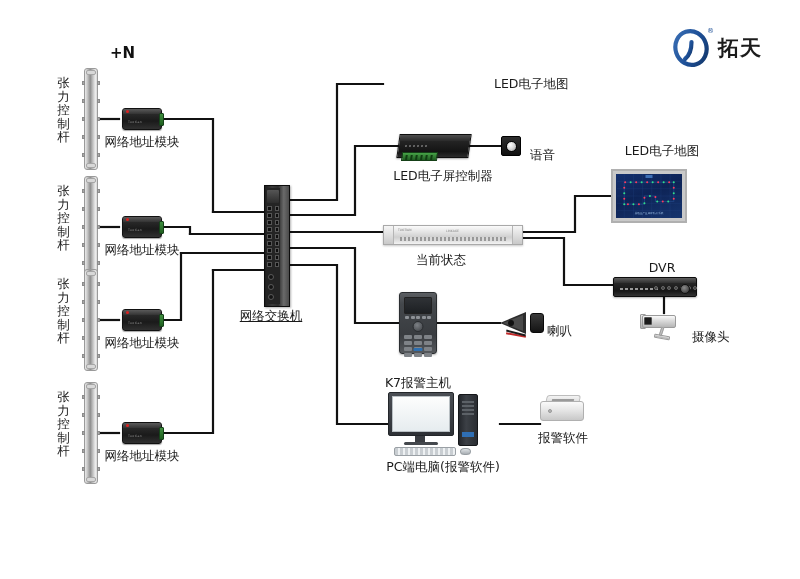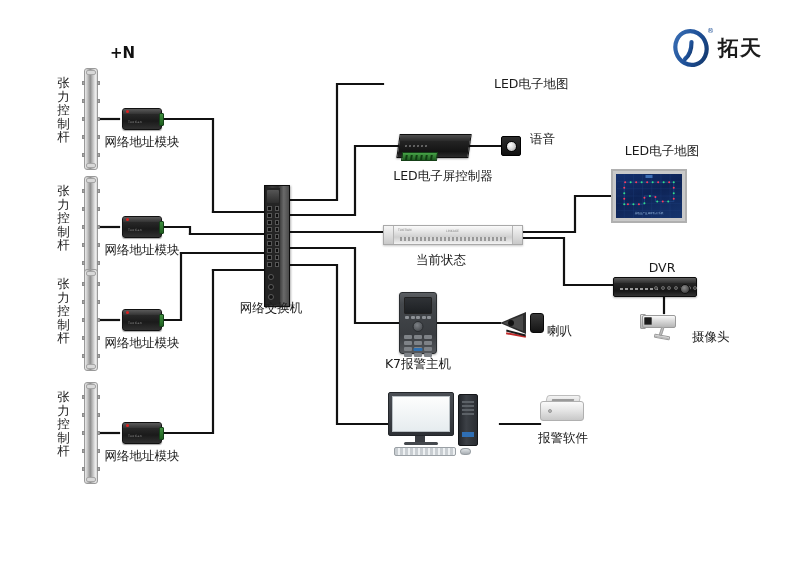--- a/index.html
+++ b/index.html
@@ -360,21 +360,21 @@
         </div>
       <div class="prow">
           <i></i>
           <i></i>
         </div>
     </div>
     <div class="rnd" style="top:88px;"></div>
     <div class="rnd" style="top:98px;"></div>
     <div class="rnd" style="top:108px;"></div>
   </div>
-  <div class="lbl c" style="left:271px;top:300px;">网络交换机</div>
+  <div class="lbl c" style="left:271px;top:308px;text-decoration:underline;">网络交换机</div>
 
   <div class="lbl" style="left:494px;top:76px;">LED电子地图</div>
 
   <div class="ledctl" style="left:398px;top:134px;">
     <div class="lid"></div>
     <div class="dots">
         <i></i>
         <i></i>
         <i></i>
         <i></i>
@@ -388,21 +388,21 @@
         <i style="left:18px;"></i>
       <i style="left:23px;"></i>
         <i style="left:28px;"></i>
     </div>
   </div>
   <div class="lbl c" style="left:443px;top:168px;">LED电子屏控制器</div>
 
   <div class="voice" style="left:501px;top:136px;">
     <div class="in"></div>
   </div>
-  <div class="lbl" style="left:530px;top:131px;">语音</div>
+  <div class="lbl" style="left:530px;top:147px;">语音</div>
 
   <div class="linkmod" style="left:383px;top:225px;">
     <div class="ear"></div>
       <div class="ear r"></div>
     <div class="t1">TUOTIAN</div>
       <div class="t2">LINKAGE</div>
     <div class="strip"></div>
   </div>
   <div class="lbl c" style="left:441px;top:252px;">当前状态</div>
 
@@ -503,21 +503,21 @@
         <i></i>
         <i></i>
         <i></i>
         <i></i>
         <i></i>
         <i></i>
         <i></i>
     </div>
     <div class="logo"></div>
   </div>
-  <div class="lbl c" style="left:418px;top:356px;">K7报警主机</div>
+  <div class="lbl c" style="left:418px;top:375px;">K7报警主机</div>
 
   <div class="horn" style="left:500px;top:310px;">
     <div class="cone"></div>
       <div class="cone2"></div>
       <div class="dot"></div>
     <div class="back"></div>
       <div class="w1"></div>
       <div class="w2"></div>
   </div>
   <div class="lbl" style="left:547px;top:323px;">喇叭</div>
@@ -531,20 +531,21 @@
     <div class="twr">
       <i style="top:6px;"></i>
         <i style="top:10px;"></i>
         <i style="top:14px;"></i>
         <i style="top:18px;"></i>
       <div class="blue"></div>
     </div>
     <div class="kb"></div>
     <div class="ms"></div>
   </div>
+  <div class="lbl c" style="left:443px;top:459px;">PC端电脑(报警软件)</div>
 
   <div class="prn" style="left:540px;top:395px;">
     <div class="t"></div>
       <div class="slot"></div>
       <div class="b"></div>
       <div class="btn"></div>
   </div>
   <div class="lbl c" style="left:563px;top:430px;">报警软件</div>
 
 

